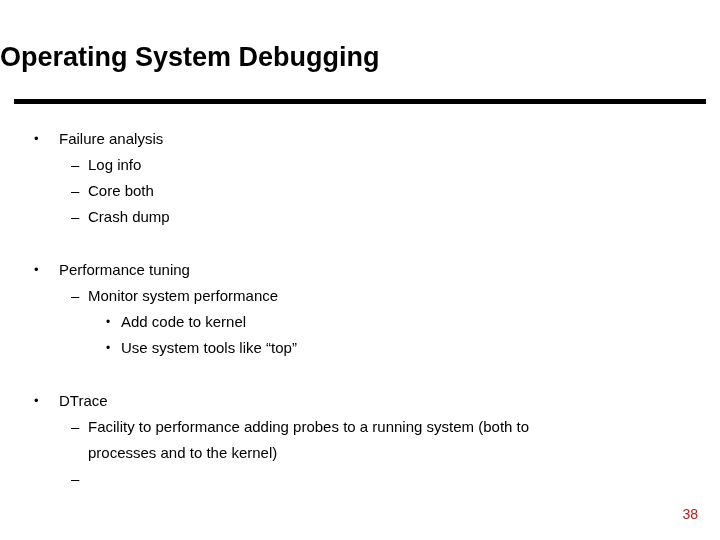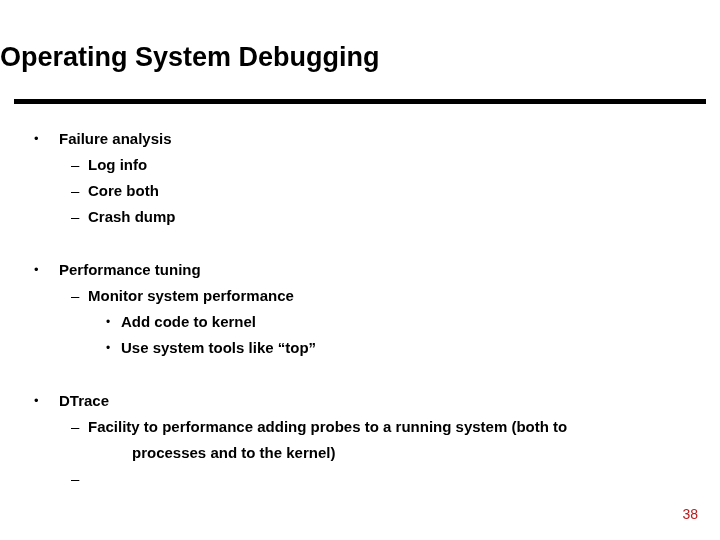--- a/index.html
+++ b/index.html
@@ -94,42 +94,40 @@
     left: 71px;
     top: 0;
     width: 16px;
     text-align: left;
     font-size: 15px;
     line-height: 26px;
   }
   
   .lvl2.cont {
     padding-left: 88px;
-    margin-left: 44px;
   }
 
   
   .lvl3 {
     padding-left: 121px;
     font-size: 15px;
   }
   .lvl3 > .marker {
     position: absolute;
     left: 106px;
     top: 0;
     width: 14px;
     text-align: left;
     font-size: 12px;
     line-height: 26px;
   }
 
   .txt {
     display: inline;
     white-space: pre;
-    font-weight: bold;
   }
 
   
   .page-number {
     position: absolute;
     right: 22px;
     top: 506px;
     font-size: 14px;
     color: #b91c1c;
     text-align: right;

